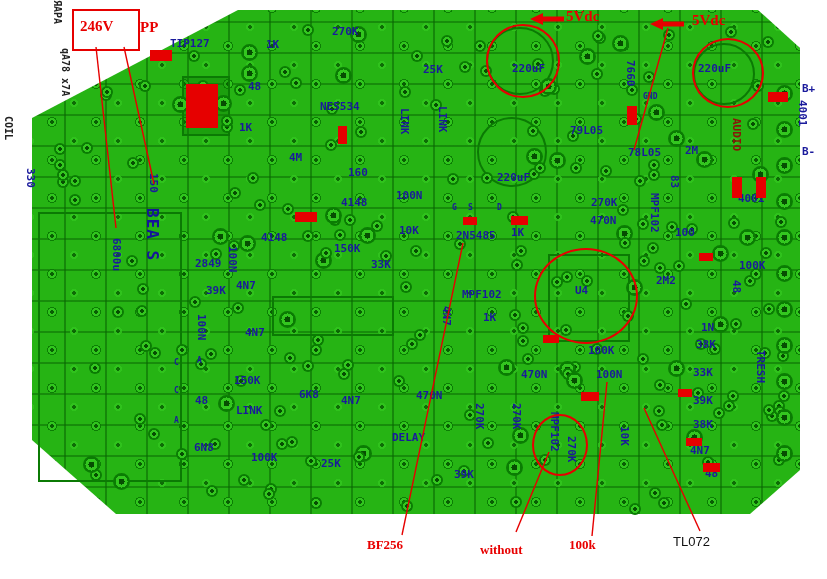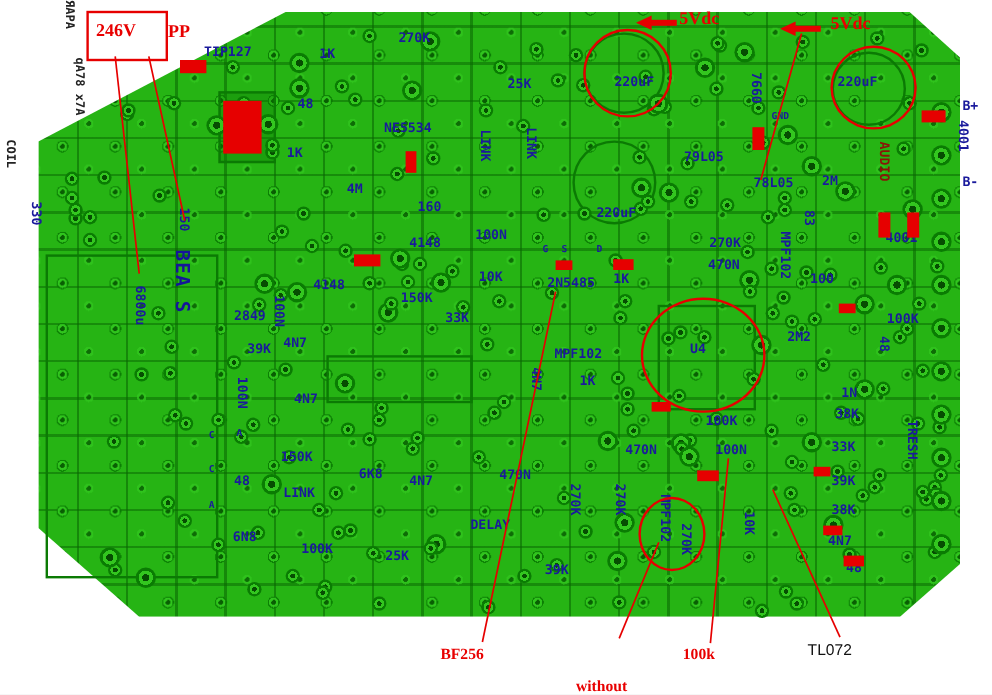--- a/index.html
+++ b/index.html
@@ -396,21 +396,21 @@
   <div class="rbx" style="left:72px;top:9px;width:64px;height:38px"></div>
   <span class="lbl r" style="left:80px;top:18px">246V</span>
   <span class="lbl r" style="left:140px;top:19px">PP</span>
   <span class="lbl r" style="left:566px;top:8px">5Vdc</span>
   <span class="lbl r" style="left:692px;top:12px">5Vdc</span>
 
   <div class="wbx" style="left:466px;top:527px;width:92px;height:24px"></div>
   <div class="wbx" style="left:560px;top:529px;width:62px;height:23px"></div>
   <div class="wbx" style="left:664px;top:527px;width:82px;height:26px"></div>
   <span class="lbl a" style="left:367px;top:537px">BF256</span>
-  <span class="lbl a" style="left:480px;top:564px">without</span>
+  <span class="lbl a" style="left:480px;top:542px">without</span>
   <span class="lbl a" style="left:569px;top:537px">100k</span>
   <span class="lbl d" style="left:673px;top:534px">TL072</span>
 
   <svg id="overlay" width="827" height="579">
       <line x1="96" y1="47" x2="116" y2="228" stroke="#e60000" stroke-width="1.4"></line>
       <line x1="124" y1="47" x2="154" y2="184" stroke="#e60000" stroke-width="1.4"></line>
       <line x1="402" y1="535" x2="463" y2="243" stroke="#e60000" stroke-width="1.4"></line>
       <line x1="516" y1="532" x2="549" y2="452" stroke="#e60000" stroke-width="1.4"></line>
       <line x1="592" y1="536" x2="607" y2="382" stroke="#e60000" stroke-width="1.4"></line>
       <line x1="700" y1="531" x2="644" y2="408" stroke="#e60000" stroke-width="1.4"></line>

